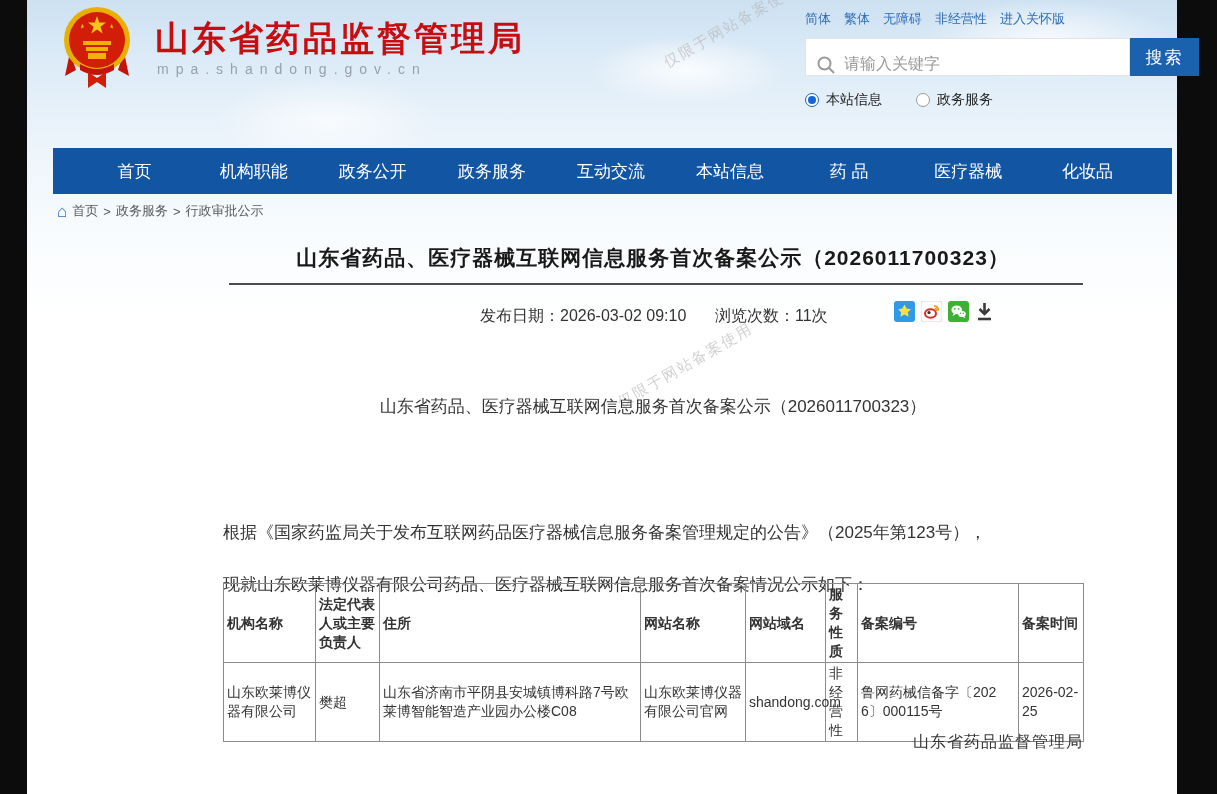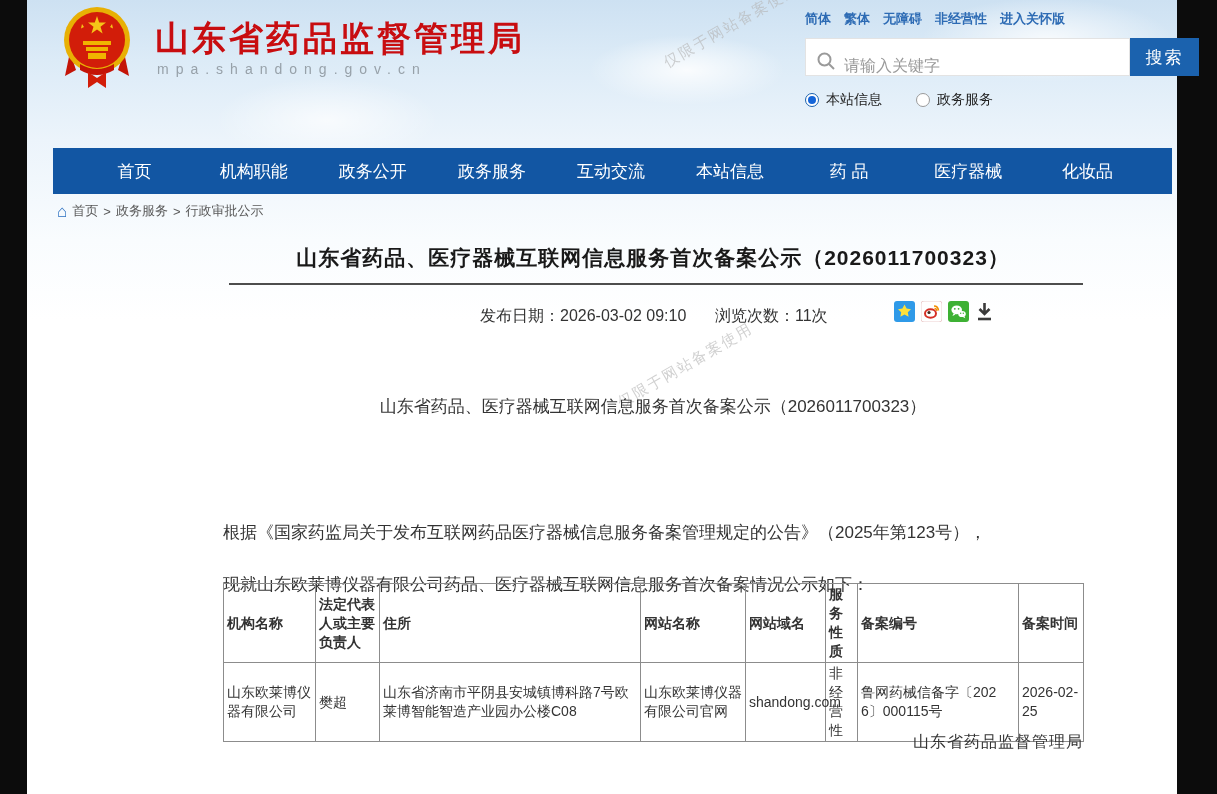--- a/index.html
+++ b/index.html
@@ -16,23 +16,23 @@
       radial-gradient(140px 50px at 660px 70px, rgba(255,255,255,.85), rgba(255,255,255,0) 70%),
       radial-gradient(180px 60px at 1020px 40px, rgba(255,255,255,.8), rgba(255,255,255,0) 70%),
       radial-gradient(160px 60px at 300px 120px, rgba(255,255,255,.7), rgba(255,255,255,0) 70%),
       linear-gradient(180deg,#cde1f2 0%, #dcebf7 60px, #ecf4fb 140px, #f9fcfe 240px, #ffffff 320px);
   }
   
   .logo { position:absolute; left:35px; top:4px; width:70px; height:86px; cursor:pointer; }
   .site-name { position:absolute; left:128px; top:16px; font-size:34px; font-weight:bold; color:#c80d10; letter-spacing:3px; cursor:pointer; }
   .site-url  { position:absolute; left:130px; top:61px; font-size:14px; color:#97a1a9; letter-spacing:7px; }
   .quick-links { position:absolute; left:778px; top:10px; display:flex; gap:13px; font-size:13px; color:#2d6bb4; }
-  .quick-links span { cursor:pointer; white-space:nowrap;font-weight:bold; }
+  .quick-links span { cursor:pointer; white-space:nowrap; }
   .search-bar { position:absolute; left:778px; top:38px; width:394px; height:38px; display:flex; }
-  .search-input-wrap { flex:1; background:#fff; border:1px solid #e3e3e3; display:flex; align-items:flex-end; padding:0 10px; gap:8px; }
+  .search-input-wrap { flex:1; background:#fff; border:1px solid #e3e3e3; display:flex; align-items:flex-start; padding:16px 10px; gap:8px; }
   .search-input-wrap input { border:none; outline:none; flex:1; font-size:16px; color:#333; font-family:inherit; background:transparent; }
   .search-input-wrap input::placeholder { color:#9a9a9a; }
   .search-btn { width:69px; background:#1b62ae; color:#fff; font-size:17px; display:flex; align-items:center; justify-content:center; cursor:pointer; letter-spacing:2px; }
   .scope-row { position:absolute; left:778px; top:91px; display:flex; gap:34px; align-items:flex-end; font-size:14px; color:#222; }
   .scope-opt { display:flex; align-items:center; gap:7px; cursor:pointer; }
   .radio { width:14px; height:14px; border-radius:50%; border:1px solid #9a9a9a; background:#fff; position:relative; flex:0 0 auto; }
   .radio.checked { border-color:#1b62ae; }
   .radio.checked::after { content:''; position:absolute; inset:2px; border-radius:50%; background:#1565d8; }
   
   .nav { position:absolute; left:26px; top:148px; width:1119px; height:46px; background:#1256a3; display:flex; align-items:center; padding:0 25px 0 22px; }

